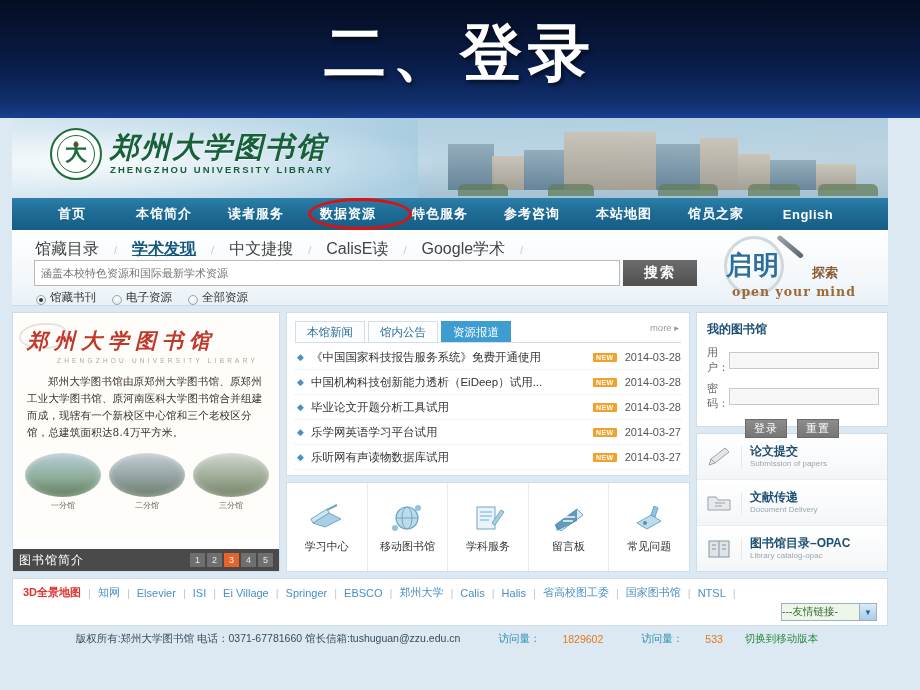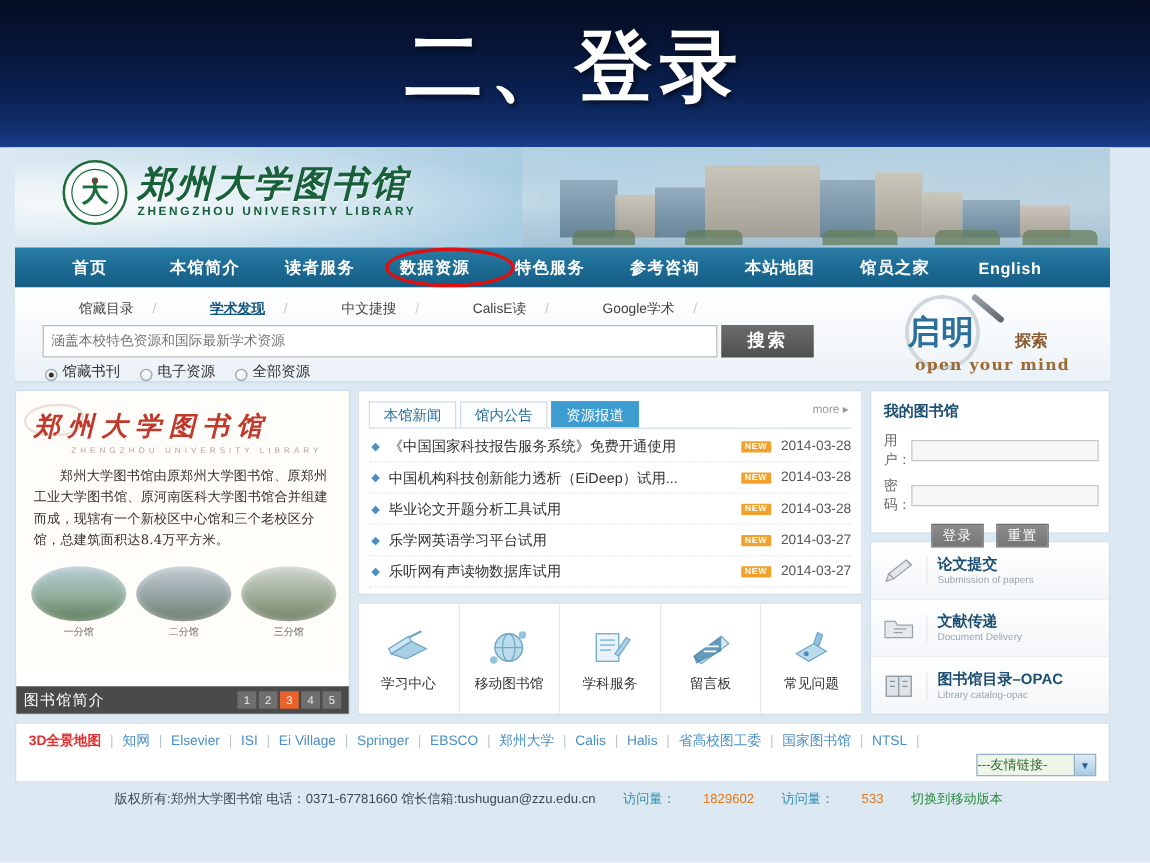--- a/index.html
+++ b/index.html
@@ -101,27 +101,27 @@
   }
 
   
   .searchband {
     position: relative; width: 876px; height: 76px;
     background: linear-gradient(180deg,#ffffff 0%, #f4f8fb 60%, #e9f1f7 100%);
     border-bottom: 1px solid #c9dcea;
   }
   .stabs { position: absolute; left: 22px; top: 7px; display: flex; align-items: center; }
   .stab {
-    font-size: 11px; color: #444; cursor: pointer; padding: 2px 1px; margin-left: 28px;
+    font-size: 16px; color: #444; cursor: pointer; padding: 2px 1px;
   }
   .stab.active { color: #12577e; font-weight: bold; text-decoration: underline; }
   .stab-sep { color: #c9c9c9; margin: 0 14px; font-size: 11px; }
   .searchrow { position: absolute; left: 22px; top: 30px; display: flex; }
   .search-input {
-    width: 540px; height: 26px; border: 1px solid #b9b9b9; background: #fff;
+    width: 586px; height: 26px; border: 1px solid #b9b9b9; background: #fff;
     font-size: 11px; color: #aeaeae; padding: 0 6px; outline: none;
     font-family: "Liberation Sans", sans-serif;
   }
   .search-btn {
     width: 74px; height: 26px; margin-left: 3px;
     background: linear-gradient(180deg,#6c6c6c,#4f4f4f);
     color: #fff; font-size: 14px; font-weight: bold; border: none; cursor: pointer;
     letter-spacing: 2px;
   }
   .radiorow { position: absolute; left: 24px; top: 60px; display: flex; align-items: center; gap: 16px; }
@@ -293,21 +293,21 @@
   .sel-arrow {
     width: 17px; height: 16px; background: linear-gradient(180deg,#dcebf7,#a9cbe6);
     border-left: 1px solid #9ab0c4; display: flex; align-items: center; justify-content: center;
     font-size: 8px; color: #2b5f8c;
   }
   .copy {
     margin-top: 6px; text-align: center; font-size: 10.5px; color: #3a4b58;
     display: flex; align-items: center; justify-content: center; gap: 16px;
   }
   .copy .seg { margin-right: 6px; }
-  .copy .cnt-lbl { color: #2f8fb0; }
+  .copy .cnt-lbl { color: #2f8fb0; margin-left: 16px; }
   .copy .cnt-val { color: #e07b1a; }
   .copy .mob { color: #2a8a3e; cursor: pointer; }
 </style>
 </head>
 <body>
 
 <div class="slide-top">
   <div class="slide-title">二、登录</div>
 </div>
 

